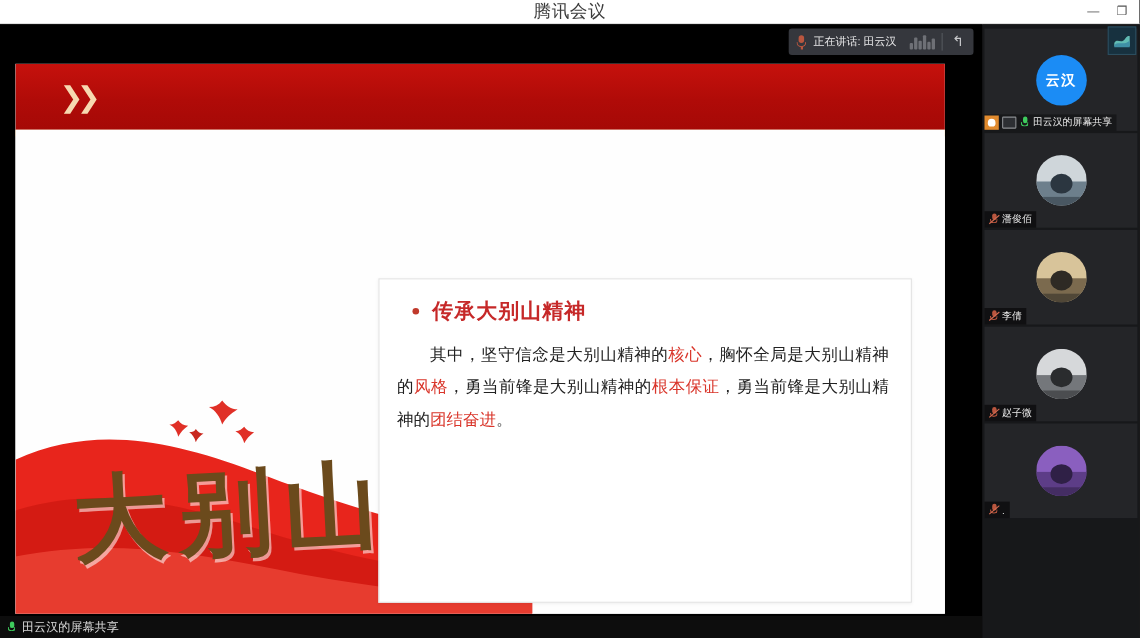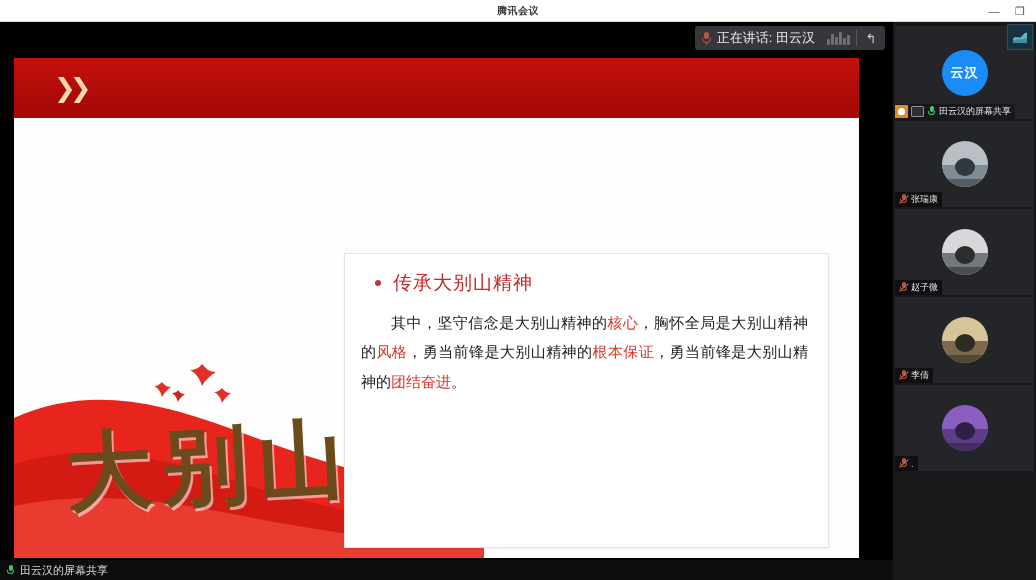--- a/index.html
+++ b/index.html
@@ -7,41 +7,41 @@
   body { font-family:"Liberation Sans","DejaVu Sans",sans-serif; }
 
   
   #app { position:relative; width:1036px; height:580px; background:#0b0b0b; }
 
   #titlebar {
     position:absolute; left:0; top:0; width:1036px; height:22px;
     background:#ffffff; border-bottom:1px solid #dcdcdc;
     display:flex; align-items:center; justify-content:center;
   }
-  #title-text { font-size:10px; color:#3b3b3b; letter-spacing:.5px;font-weight:bold; }
+  #title-text { font-size:16px; color:#3b3b3b; letter-spacing:.5px; }
   #win-controls { position:absolute; right:4px; top:0; height:22px; display:flex; align-items:center; gap:2px; }
   .win-btn { width:24px; height:20px; display:flex; align-items:center; justify-content:center;
              color:#555; font-size:11px; line-height:1; }
 
   
   #stage { position:absolute; left:0; top:22px; width:893px; height:558px; background:#000; }
 
   
   #speaker-bar {
     position:absolute; right:8px; top:4px; height:24px;
     background:rgba(58,60,66,.92); border-radius:3px;
     display:flex; align-items:center; padding:0 2px; gap:2px; z-index:6;
   }
   #speaker-inner { display:flex; align-items:center; gap:5px; padding:0 6px 0 4px; }
   .mic-glyph { width:11px; height:13px; position:relative; flex:none; }
   .mic-glyph .cap { position:absolute; left:3px; top:0; width:5px; height:7px; background:#b9563f; border-radius:3px; }
   .mic-glyph .arc { position:absolute; left:1px; top:6px; width:9px; height:5px;
                     border:1.4px solid #b9563f; border-top:none; border-radius:0 0 6px 6px; }
   .mic-glyph .stem { position:absolute; left:5px; top:10px; width:1.4px; height:3px; background:#b9563f; }
-  #speaker-text { font-size:13px; color:#e9e9ea; white-space:nowrap; }
+  #speaker-text { font-size:10px; color:#e9e9ea; white-space:nowrap; }
   #speaker-wave { display:flex; align-items:flex-end; gap:1px; height:14px; padding:0 4px; }
   #speaker-wave i { display:block; width:3px; background:#6e7076; border-radius:1px; }
   #sep { width:1px; height:16px; background:#55575d; }
   #collapse-btn { width:24px; height:24px; display:flex; align-items:center; justify-content:center;
                   color:#c8c9cc; font-size:13px; }
 
   
   #slide { position:absolute; left:14px; top:36px; width:845px; height:500px; background:#fff; overflow:hidden; }
 
   #slide-header { position:relative; height:60px; background:linear-gradient(180deg,#c6110c 0%,#b00b08 55%,#a50906 100%); }
@@ -64,21 +64,21 @@
                  transform:rotate(-3deg); z-index:3; }
 
   #birds { position:absolute; left:128px; top:242px; z-index:3; }
 
   
   #text-card { position:absolute; left:330px; top:135px; width:485px; height:295px;
                background:#fff; border:1px solid #e3e3e3; box-shadow:0 1px 3px rgba(0,0,0,.06); z-index:4; }
   #card-pad { padding:16px 20px 0 16px; }
   #bullet-row { display:flex; align-items:center; gap:12px; margin-bottom:12px; }
   #bullet-dot { width:6px; height:6px; border-radius:50%; background:#c0392b; margin-left:14px; flex:none; }
-  #bullet-title { font-size:19px; font-weight:400; color:#c62828; letter-spacing:1px; }
+  #bullet-title { font-size:19px; font-weight:700; color:#c62828; letter-spacing:1px; }
   .para { font-size:15px; line-height:1.95; color:#222; text-align:justify; text-indent:2em; }
   .para + .para { margin-top:2px; }
   .hl { color:#d9352a; }
 
   
   #rail { position:absolute; right:0; top:22px; width:143px; height:558px; background:#17181a; }
   .tile { position:relative; width:139px; height:86px; margin:2px auto 2px auto; background:#242528;padding-left:44px; }
   .tile.first { height:93px; margin-top:4px; }
   .tile-inner { position:absolute; inset:0; display:flex; align-items:center; justify-content:center; }
   .avatar { width:46px; height:46px; border-radius:50%; display:flex; align-items:center; justify-content:center;
@@ -214,33 +214,52 @@
               <i class="c"></i>
               <i class="a"></i>
             </span>
             <span class="nm">田云汉的屏幕共享</span>
           </div>
         </div>
         <div class="tile">
           <div class="tile-inner">
             <div class="avatar">
               <svg width="46" height="46" viewBox="0 0 46 46">
-                <rect width="46" height="46" fill="#b9bfc4"></rect>
-                <rect y="24" width="46" height="22" fill="#808a93"></rect>
-                <ellipse cx="23" cy="26" rx="10" ry="9" fill="#31383e"></ellipse>
-                <rect y="38" width="46" height="8" fill="#31383e" opacity=".55"></rect>
+                <rect width="46" height="46" fill="#cfd6da"></rect>
+                <rect y="24" width="46" height="22" fill="#6d7f8c"></rect>
+                <ellipse cx="23" cy="26" rx="10" ry="9" fill="#2b3640"></ellipse>
+                <rect y="38" width="46" height="8" fill="#2b3640" opacity=".55"></rect>
               </svg>
             </div>
           </div>
           <div class="namebar">
             <span class="mic-small muted">
               <i class="c"></i>
               <i class="a"></i>
             </span>
-            <span class="nm">张瑞康</span>
+            <span class="nm">潘俊佰</span>
+          </div>
+        </div>
+        <div class="tile">
+          <div class="tile-inner">
+            <div class="avatar">
+              <svg width="46" height="46" viewBox="0 0 46 46">
+                <rect width="46" height="46" fill="#d8c49a"></rect>
+                <rect y="24" width="46" height="22" fill="#7b6a4e"></rect>
+                <ellipse cx="23" cy="26" rx="10" ry="9" fill="#2e2a24"></ellipse>
+                <rect y="38" width="46" height="8" fill="#2e2a24" opacity=".55"></rect>
+              </svg>
+            </div>
+          </div>
+          <div class="namebar">
+            <span class="mic-small muted">
+              <i class="c"></i>
+              <i class="a"></i>
+            </span>
+            <span class="nm">李倩</span>
           </div>
         </div>
         <div class="tile">
           <div class="tile-inner">
             <div class="avatar">
               <svg width="46" height="46" viewBox="0 0 46 46">
                 <rect width="46" height="46" fill="#d6d8da"></rect>
                 <rect y="24" width="46" height="22" fill="#74777b"></rect>
                 <ellipse cx="23" cy="26" rx="10" ry="9" fill="#2a2c2e"></ellipse>
                 <rect y="38" width="46" height="8" fill="#2a2c2e" opacity=".55"></rect>
@@ -252,39 +271,20 @@
               <i class="c"></i>
               <i class="a"></i>
             </span>
             <span class="nm">赵子微</span>
           </div>
         </div>
         <div class="tile">
           <div class="tile-inner">
             <div class="avatar">
               <svg width="46" height="46" viewBox="0 0 46 46">
-                <rect width="46" height="46" fill="#d8c49a"></rect>
-                <rect y="24" width="46" height="22" fill="#7b6a4e"></rect>
-                <ellipse cx="23" cy="26" rx="10" ry="9" fill="#2e2a24"></ellipse>
-                <rect y="38" width="46" height="8" fill="#2e2a24" opacity=".55"></rect>
-              </svg>
-            </div>
-          </div>
-          <div class="namebar">
-            <span class="mic-small muted">
-              <i class="c"></i>
-              <i class="a"></i>
-            </span>
-            <span class="nm">李倩</span>
-          </div>
-        </div>
-        <div class="tile">
-          <div class="tile-inner">
-            <div class="avatar">
-              <svg width="46" height="46" viewBox="0 0 46 46">
                 <rect width="46" height="46" fill="#8a5fbf"></rect>
                 <rect y="24" width="46" height="22" fill="#5d3d87"></rect>
                 <ellipse cx="23" cy="26" rx="10" ry="9" fill="#2f2046"></ellipse>
                 <rect y="38" width="46" height="8" fill="#2f2046" opacity=".55"></rect>
               </svg>
             </div>
           </div>
           <div class="namebar">
             <span class="mic-small muted">
               <i class="c"></i>

